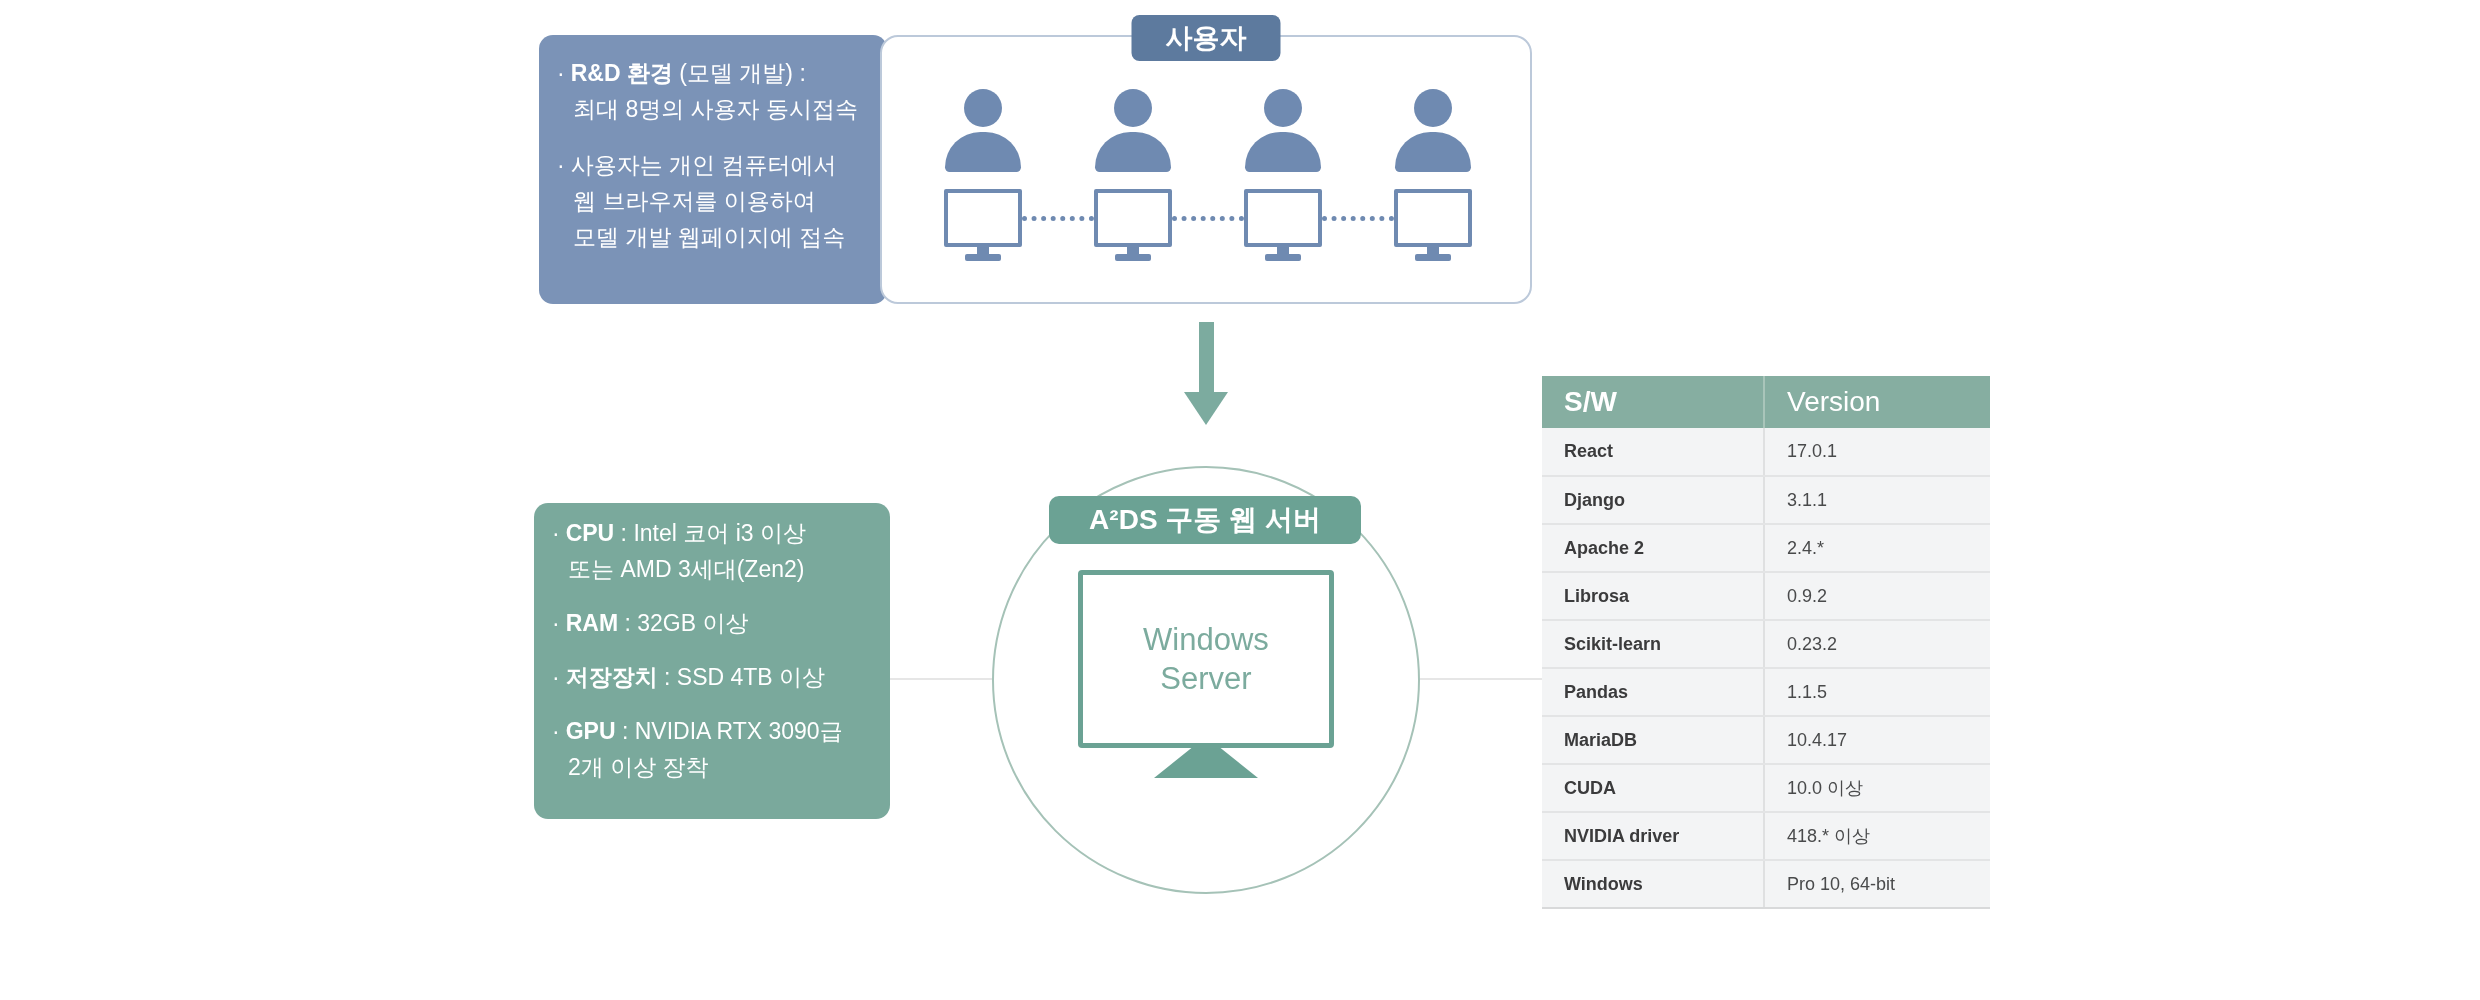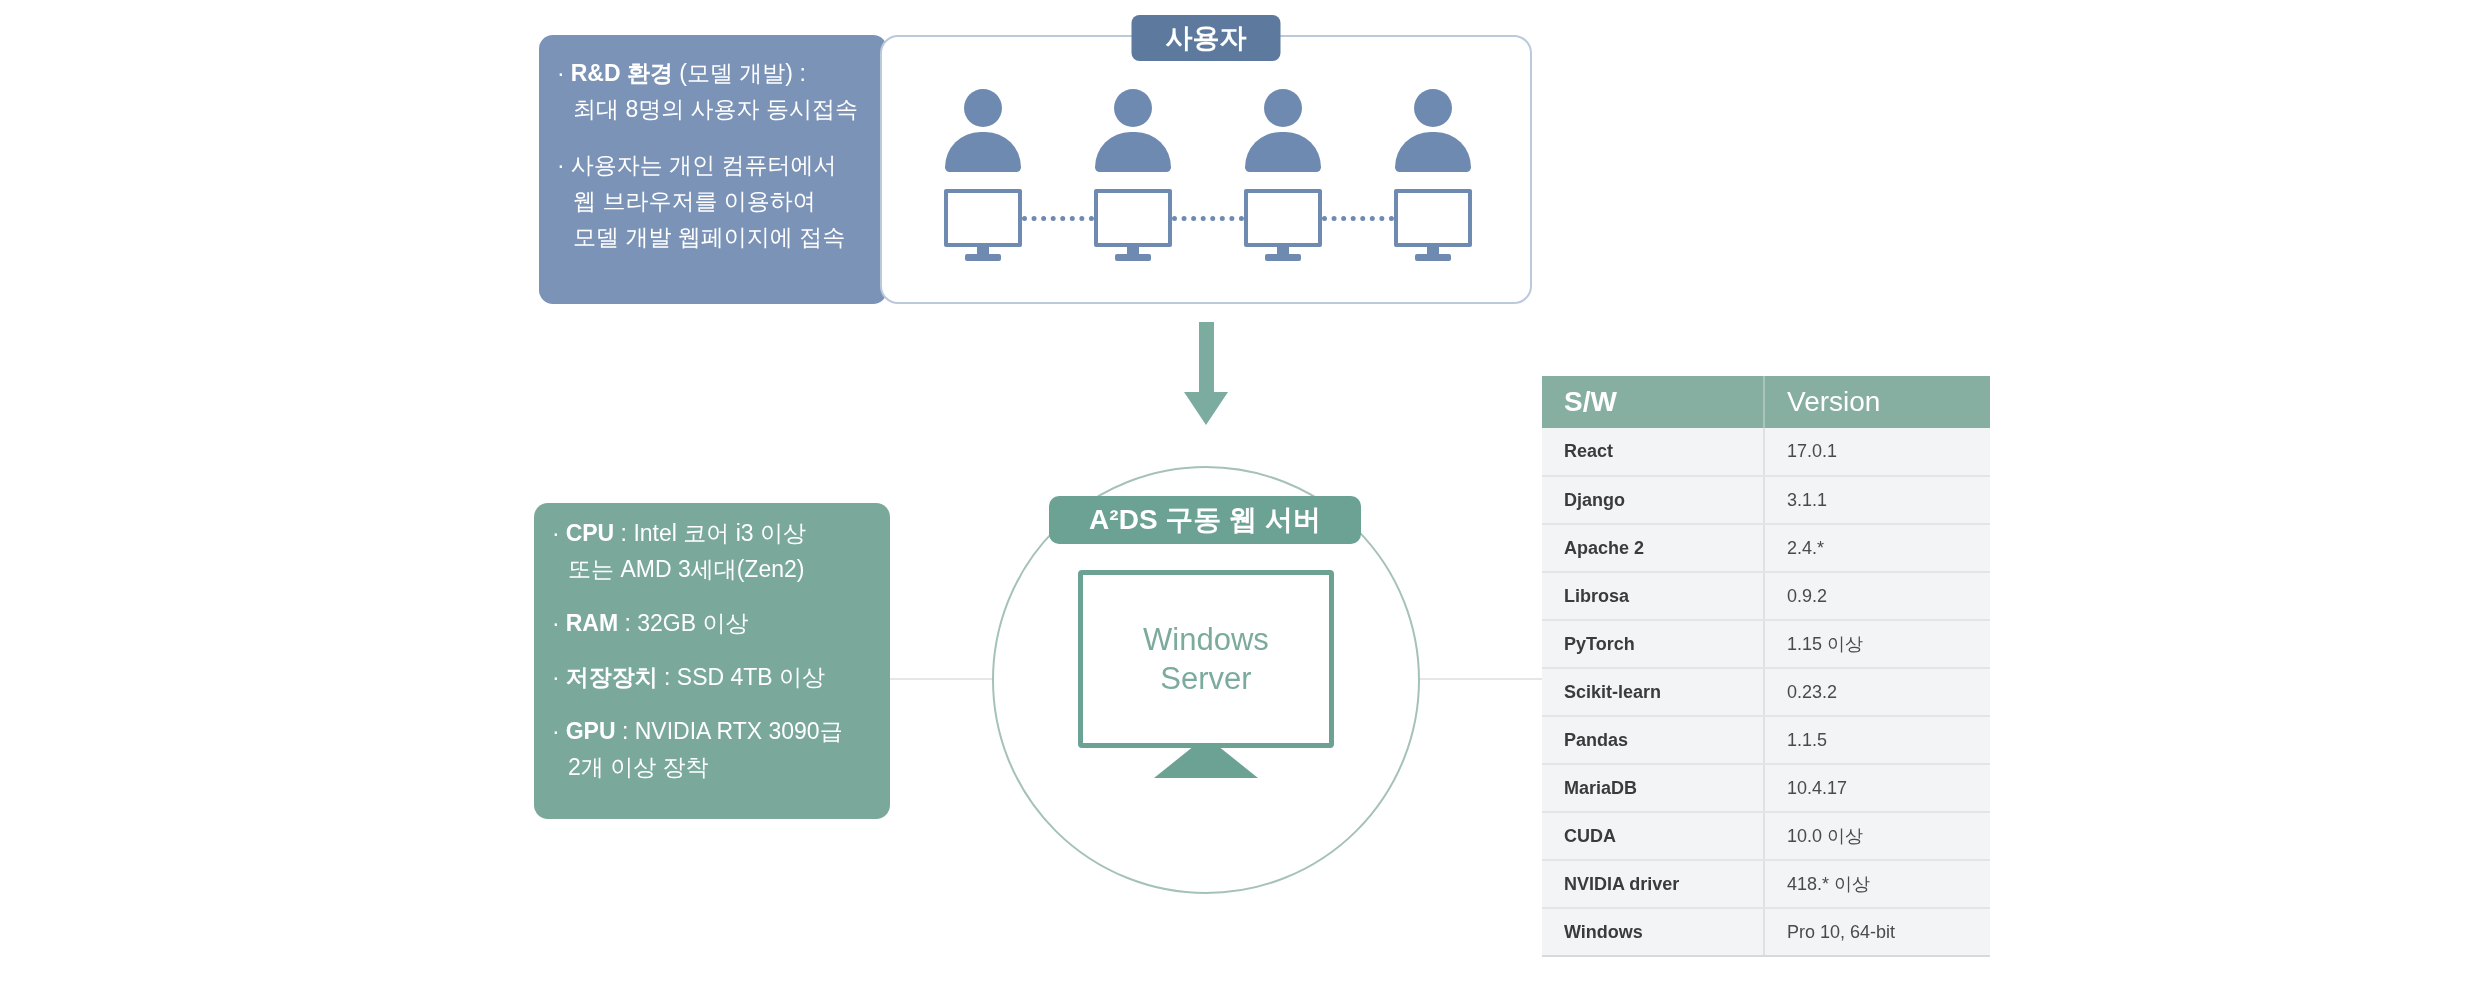--- a/index.html
+++ b/index.html
@@ -170,24 +170,20 @@
         </tr>
       <tr>
           <td class="c-sw">Apache 2</td>
           <td class="c-ver">2.4.*</td>
         </tr>
       <tr>
           <td class="c-sw">Librosa</td>
           <td class="c-ver">0.9.2</td>
         </tr>
       <tr>
-          <td class="c-sw">PyTorch</td>
-          <td class="c-ver">1.15 이상</td>
-        </tr>
-      <tr>
           <td class="c-sw">Scikit-learn</td>
           <td class="c-ver">0.23.2</td>
         </tr>
       <tr>
           <td class="c-sw">Pandas</td>
           <td class="c-ver">1.1.5</td>
         </tr>
       <tr>
           <td class="c-sw">MariaDB</td>
           <td class="c-ver">10.4.17</td>

